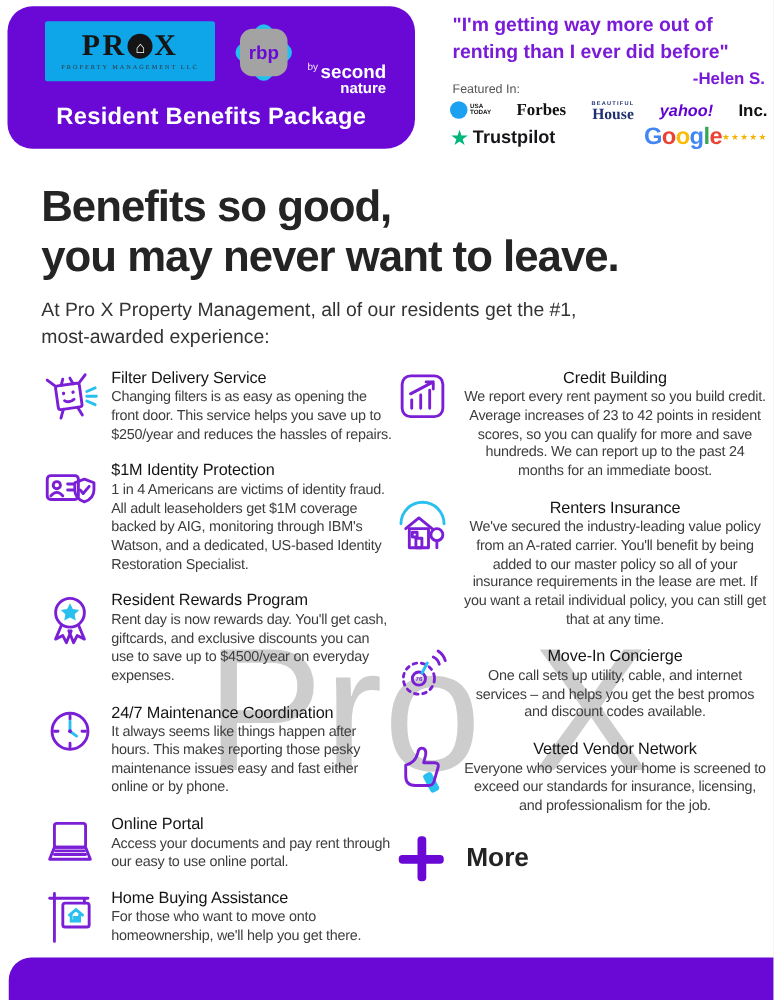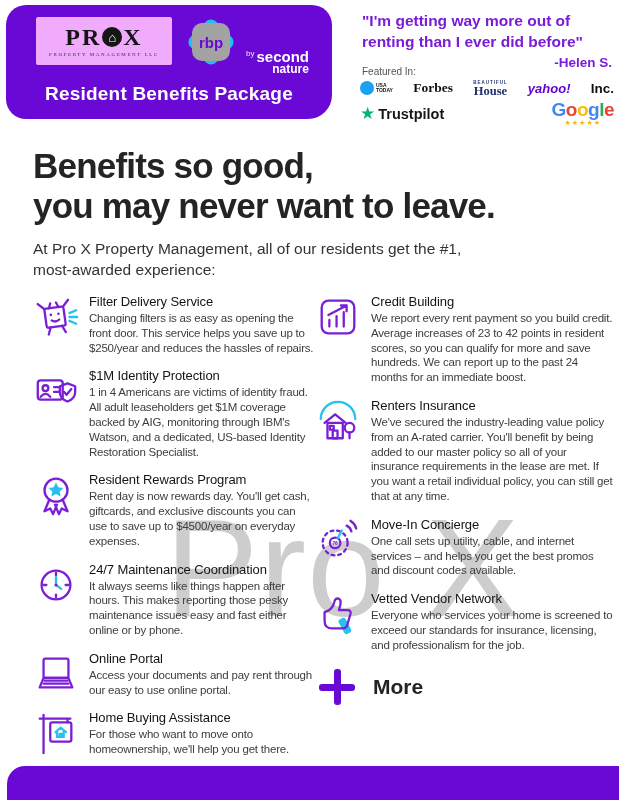--- a/index.html
+++ b/index.html
@@ -8,21 +8,21 @@
     font-family:"Liberation Sans","DejaVu Sans",sans-serif;
     overflow:hidden;margin:0 auto;
   }
   
   .header-band{
     position:absolute;left:6px;top:5px;width:326px;height:114px;
     background:#6a09d6;border-radius:20px 20px 24px 20px;z-index:3;
   }
   .logo-box{
     position:absolute;left:30px;top:12px;width:136px;height:48px;
-    background:#f0abfc;border-radius:2px;display:flex;flex-direction:column;
+    background:#0ea5e9;border-radius:2px;display:flex;flex-direction:column;
     align-items:center;justify-content:center;
   }
   .prox-row{
     font-family:"Liberation Serif","DejaVu Serif",serif;
     font-size:24px;font-weight:700;color:#151515;letter-spacing:2px;
     line-height:24px;display:flex;align-items:center;gap:1px;
   }
   .prox-o{
     width:20px;height:20px;border-radius:50%;background:#151515;color:#fff;
     display:inline-flex;align-items:center;justify-content:center;
@@ -68,35 +68,35 @@
   .hb-top{font-size:4.5px;letter-spacing:1px;font-weight:700;}
   .hb-main{font-family:"Liberation Serif","DejaVu Serif",serif;font-weight:700;font-size:12.5px;line-height:11px;}
   .yahoo{font-weight:700;font-style:italic;font-size:13px;color:#5f01d1;}
   .inc{font-family:Liberation Sans, sans-serif;font-weight:700;font-size:13.5px;color:#111;}
   .review-row{
     position:absolute;left:360px;top:101px;width:254px;z-index:3;
     display:flex;align-items:center;justify-content:space-between;
   }
   .trustpilot{display:flex;align-items:center;gap:3px;font-weight:700;font-size:14.5px;color:#16161a;}
   .tp-star{color:#00b67a;font-size:17px;line-height:17px;}
-  .google{display:flex;flex-direction:column;align-items:center;line-height:18px;}
+  .google{display:flex;flex-direction:row;align-items:center;line-height:18px;}
   .google-word{font-size:19px;font-weight:700;letter-spacing:-0.5px;}
   .gl-b{color:#4285F4}.gl-r{color:#EA4335}.gl-y{color:#FBBC05}.gl-g{color:#34A853}
   .google-stars{font-size:7px;color:#f4b400;letter-spacing:1px;line-height:7px;}
   .review-summary{font-weight:700;font-size:12.5px;color:#16161a;line-height:15px;text-align:center;}
   
   .headline{
     position:absolute;left:33px;top:146px;font-size:35px;line-height:40px;
     font-weight:700;color:#242424;letter-spacing:-0.8px;z-index:2;
   }
   .intro{position:absolute;left:33px;top:238px;font-size:15.5px;line-height:21px;color:#333;z-index:2;}
   
   .col{position:absolute;top:294px;z-index:2;}
   .col-left{left:33px;width:283px;}
-  .col-right{left:315px;width:298px;}
+  .col-right{left:315px;width:298px;text-align:center;}
   .benefit{display:flex;gap:10px;margin-bottom:13px;}
   .benefit-icon{flex:none;width:46px;height:46px;}
   .benefit-title{font-size:13px;font-weight:400;color:#141414;margin-bottom:2px;letter-spacing:-0.1px;}
   .benefit-desc{font-size:11.5px;line-height:14.8px;color:#3d3d3d;letter-spacing:-0.2px;}
   .more-row{display:flex;align-items:center;gap:18px;margin-top:16px;margin-left:4px;}
   .plus{position:relative;width:36px;height:36px;}
   .plus:before,.plus:after{content:"";position:absolute;background:#6a09d6;border-radius:3px;}
   .plus:before{left:0;top:15px;width:36px;height:7px;}
   .plus:after{left:15px;top:0;width:7px;height:36px;}
   .more-label{font-size:21px;font-weight:700;color:#232323;}

